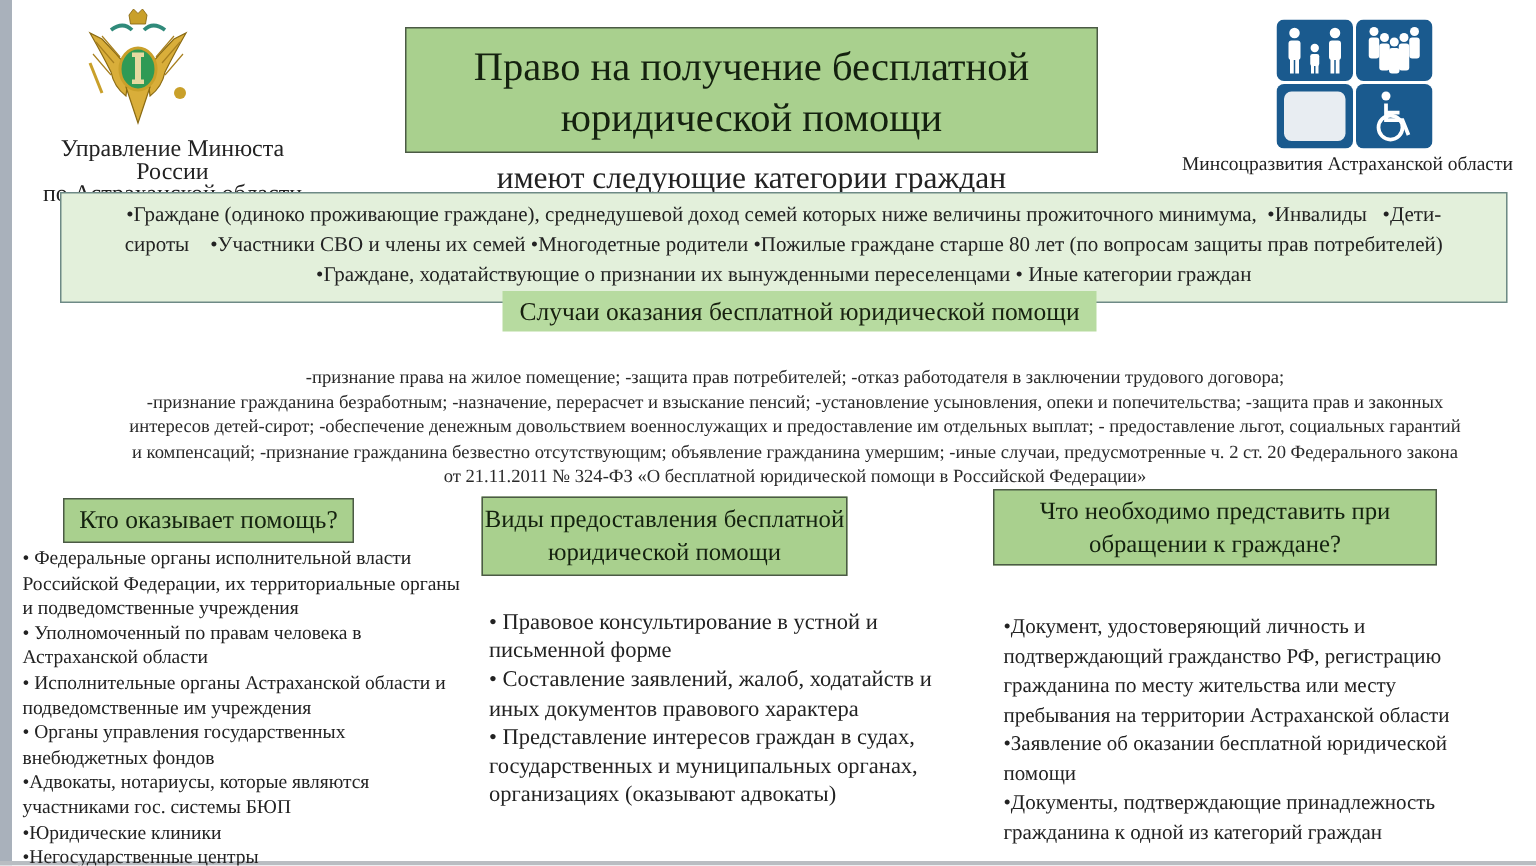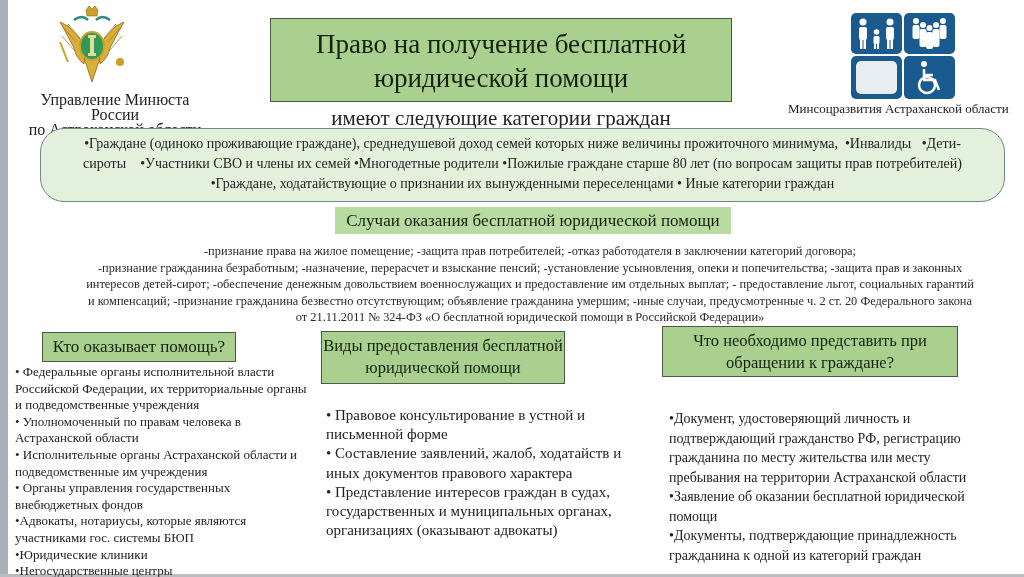--- a/index.html
+++ b/index.html
@@ -15,24 +15,24 @@
 
   .title-box { position: absolute; left: 270px; top: 18px; width: 462px; height: 84px; background: #a9d08e; border: 1.5px solid #4b5a45; text-align: center; padding-top: 8px; }
   .title-box .line { font-size: 27px; line-height: 34px; color: #14210f; }
 
   .subtitle { position: absolute; left: 270px; top: 106px; width: 462px; text-align: center; font-size: 21px; color: #222; }
 
   .msr-logo { position: absolute; left: 851px; top: 13px; width: 104px; height: 86px; }
   .msr-caption { position: absolute; left: 788px; top: 101px; width: 240px; font-size: 13px; white-space: nowrap; color: #222; }
 
   
-  .categories-box { position: absolute; left: 40px; top: 128px; width: 965px; height: 74px; background: #e3f0db; border: 1.5px solid #6e8a86; border-radius: 24px; padding: 5px 8px; text-align: center; font-size: 14px; line-height: 20px; color: #222; }
+  .categories-box { position: absolute; left: 40px; top: 128px; width: 965px; height: 74px; background: #e3f0db; border: 1.5px solid #6e8a86; border-radius: 0; padding: 5px 8px; text-align: center; font-size: 14px; line-height: 20px; color: #222; }
 
   
-  .cases-title { position: absolute; left: 335px; top: 207px; width: 396px; height: 27px; background: #b7dba0; text-align: center; font-size: 17px; line-height: 27px; color: #17200f; }
+  .cases-title { position: absolute; left: 335px; top: 194px; width: 396px; height: 27px; background: #b7dba0; text-align: center; font-size: 17px; line-height: 27px; color: #17200f; }
   .cases-text { position: absolute; left: 60px; top: 243px; width: 940px; text-align: center; font-size: 12.4px; line-height: 16.6px; color: #2a2a2a; }
 
   
   .col-head { position: absolute; background: #a9d08e; border: 1.5px solid #4b5a45; text-align: center; color: #14210f; }
   .col-head.who { left: 42px; top: 332px; width: 194px; height: 30px; font-size: 17px; line-height: 27px; }
   .col-head.kinds { left: 321px; top: 331px; width: 244px; height: 53px; font-size: 16.5px; line-height: 22px; padding-top: 3px; }
   .col-head.docs { left: 662px; top: 326px; width: 296px; height: 51px; font-size: 16.5px; line-height: 22px; padding-top: 3px; }
 
   .col-list { position: absolute; list-style: none; color: #222; }
   .col-list li { display: block; }
@@ -125,21 +125,21 @@
 <div class="msr-caption">Минсоцразвития Астраханской области</div>
 
 <div class="categories-box">
   <div style="white-space:pre;">•Граждане (одиноко проживающие граждане), среднедушевой доход семей которых ниже величины прожиточного минимума,  •Инвалиды   •Дети-</div>
   <div style="white-space:pre;">сироты    •Участники СВО и члены их семей •Многодетные родители •Пожилые граждане старше 80 лет (по вопросам защиты прав потребителей)</div>
   <div>•Граждане, ходатайствующие о признании их вынужденными переселенцами • Иные категории граждан</div>
 </div>
 
 <div class="cases-title">Случаи оказания бесплатной юридической помощи</div>
 <div class="cases-text">
-  <div>-признание права на жилое помещение; -защита прав потребителей; -отказ работодателя в заключении категорий договора;</div>
+  <div>-признание права на жилое помещение; -защита прав потребителей; -отказ работодателя в заключении трудового договора;</div>
   <div>-признание гражданина безработным; -назначение, перерасчет и взыскание пенсий; -установление усыновления, опеки и попечительства; -защита прав и законных</div>
   <div>интересов детей-сирот; -обеспечение денежным довольствием военнослужащих и предоставление им отдельных выплат; - предоставление льгот, социальных гарантий</div>
   <div>и компенсаций; -признание гражданина безвестно отсутствующим; объявление гражданина умершим; -иные случаи, предусмотренные ч. 2 ст. 20 Федерального закона</div>
   <div>от 21.11.2011 № 324-ФЗ «О бесплатной юридической помощи в Российской Федерации»</div>
 </div>
 
 <div class="col-head who">Кто оказывает помощь?</div>
 <ul class="col-list who">
   <li>• Федеральные органы исполнительной власти Российской Федерации, их территориальные органы и подведомственные учреждения</li>
   <li>• Уполномоченный по правам человека в Астраханской области</li>

